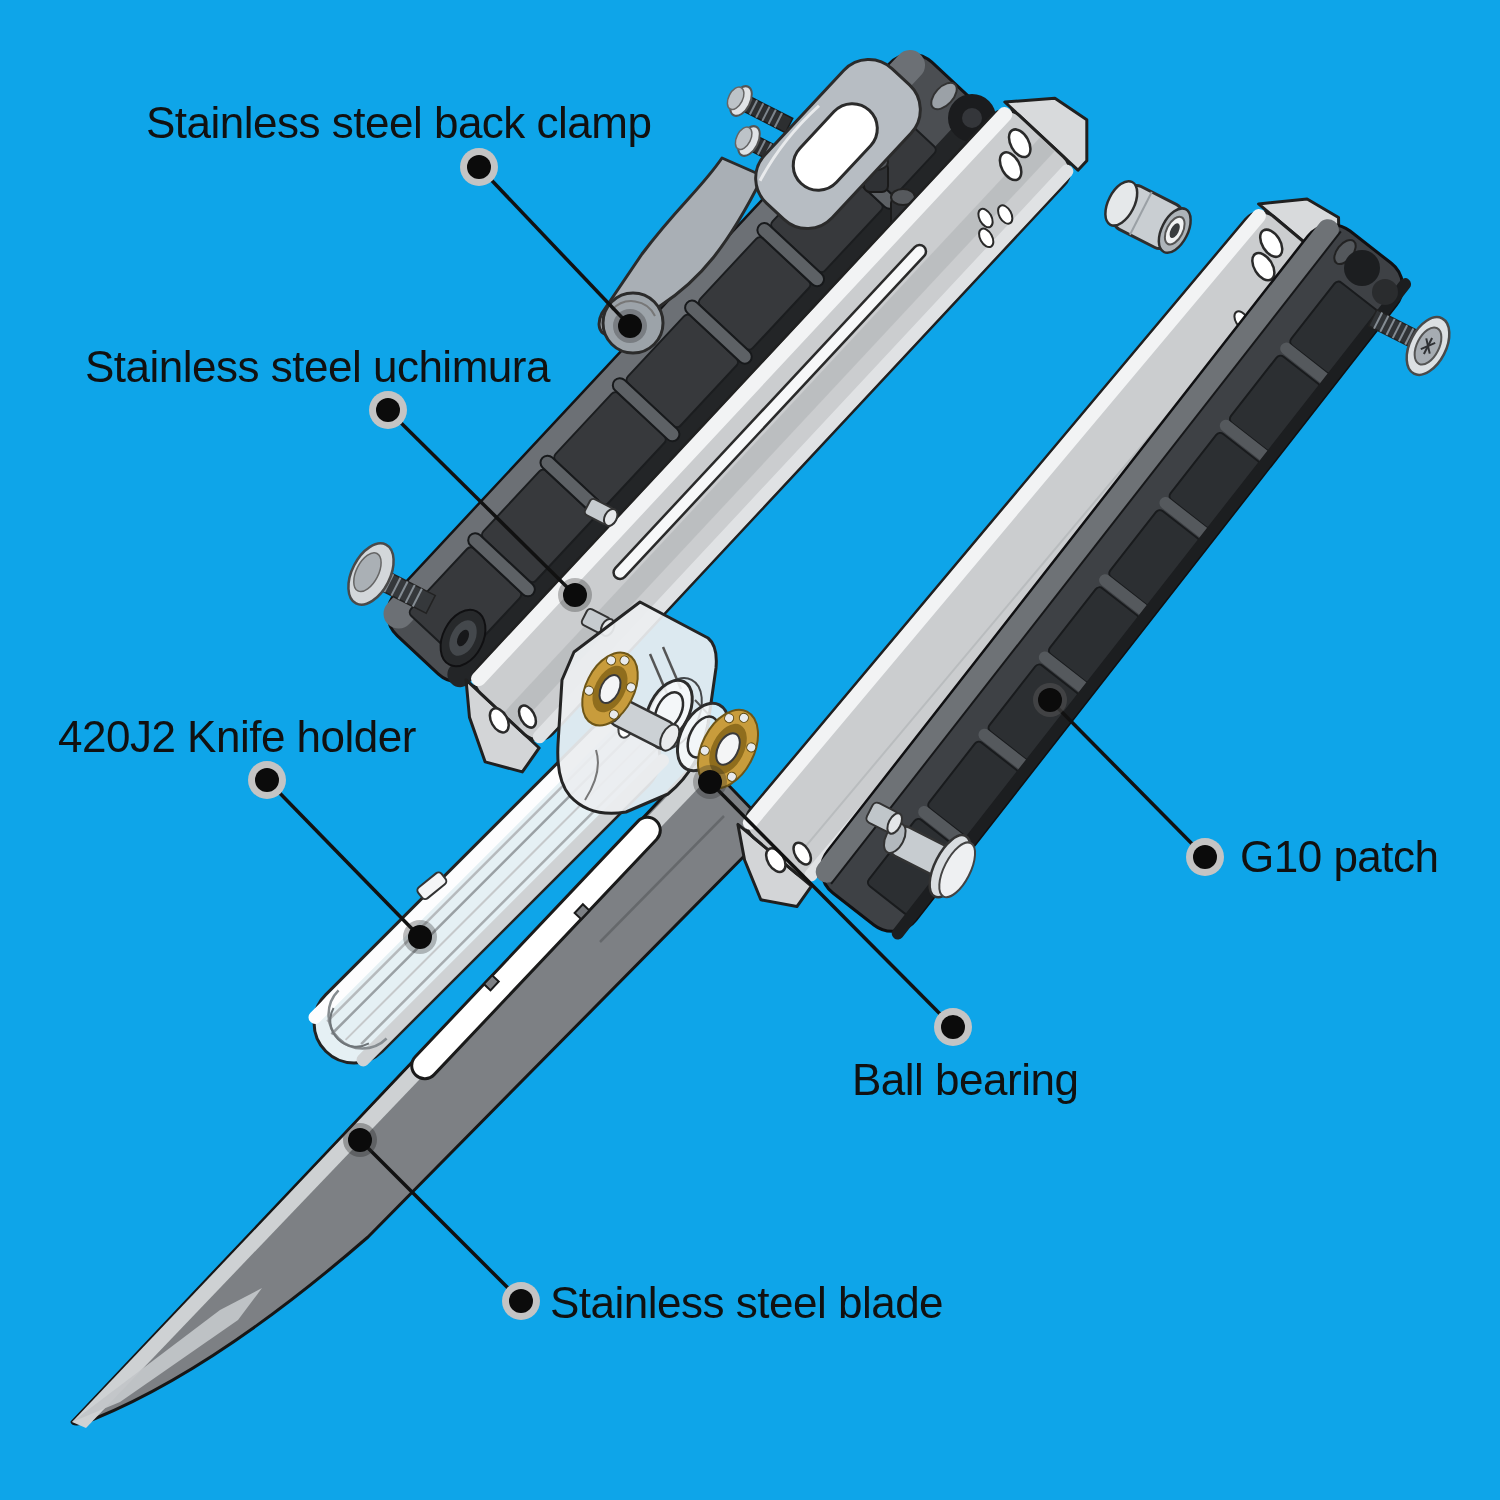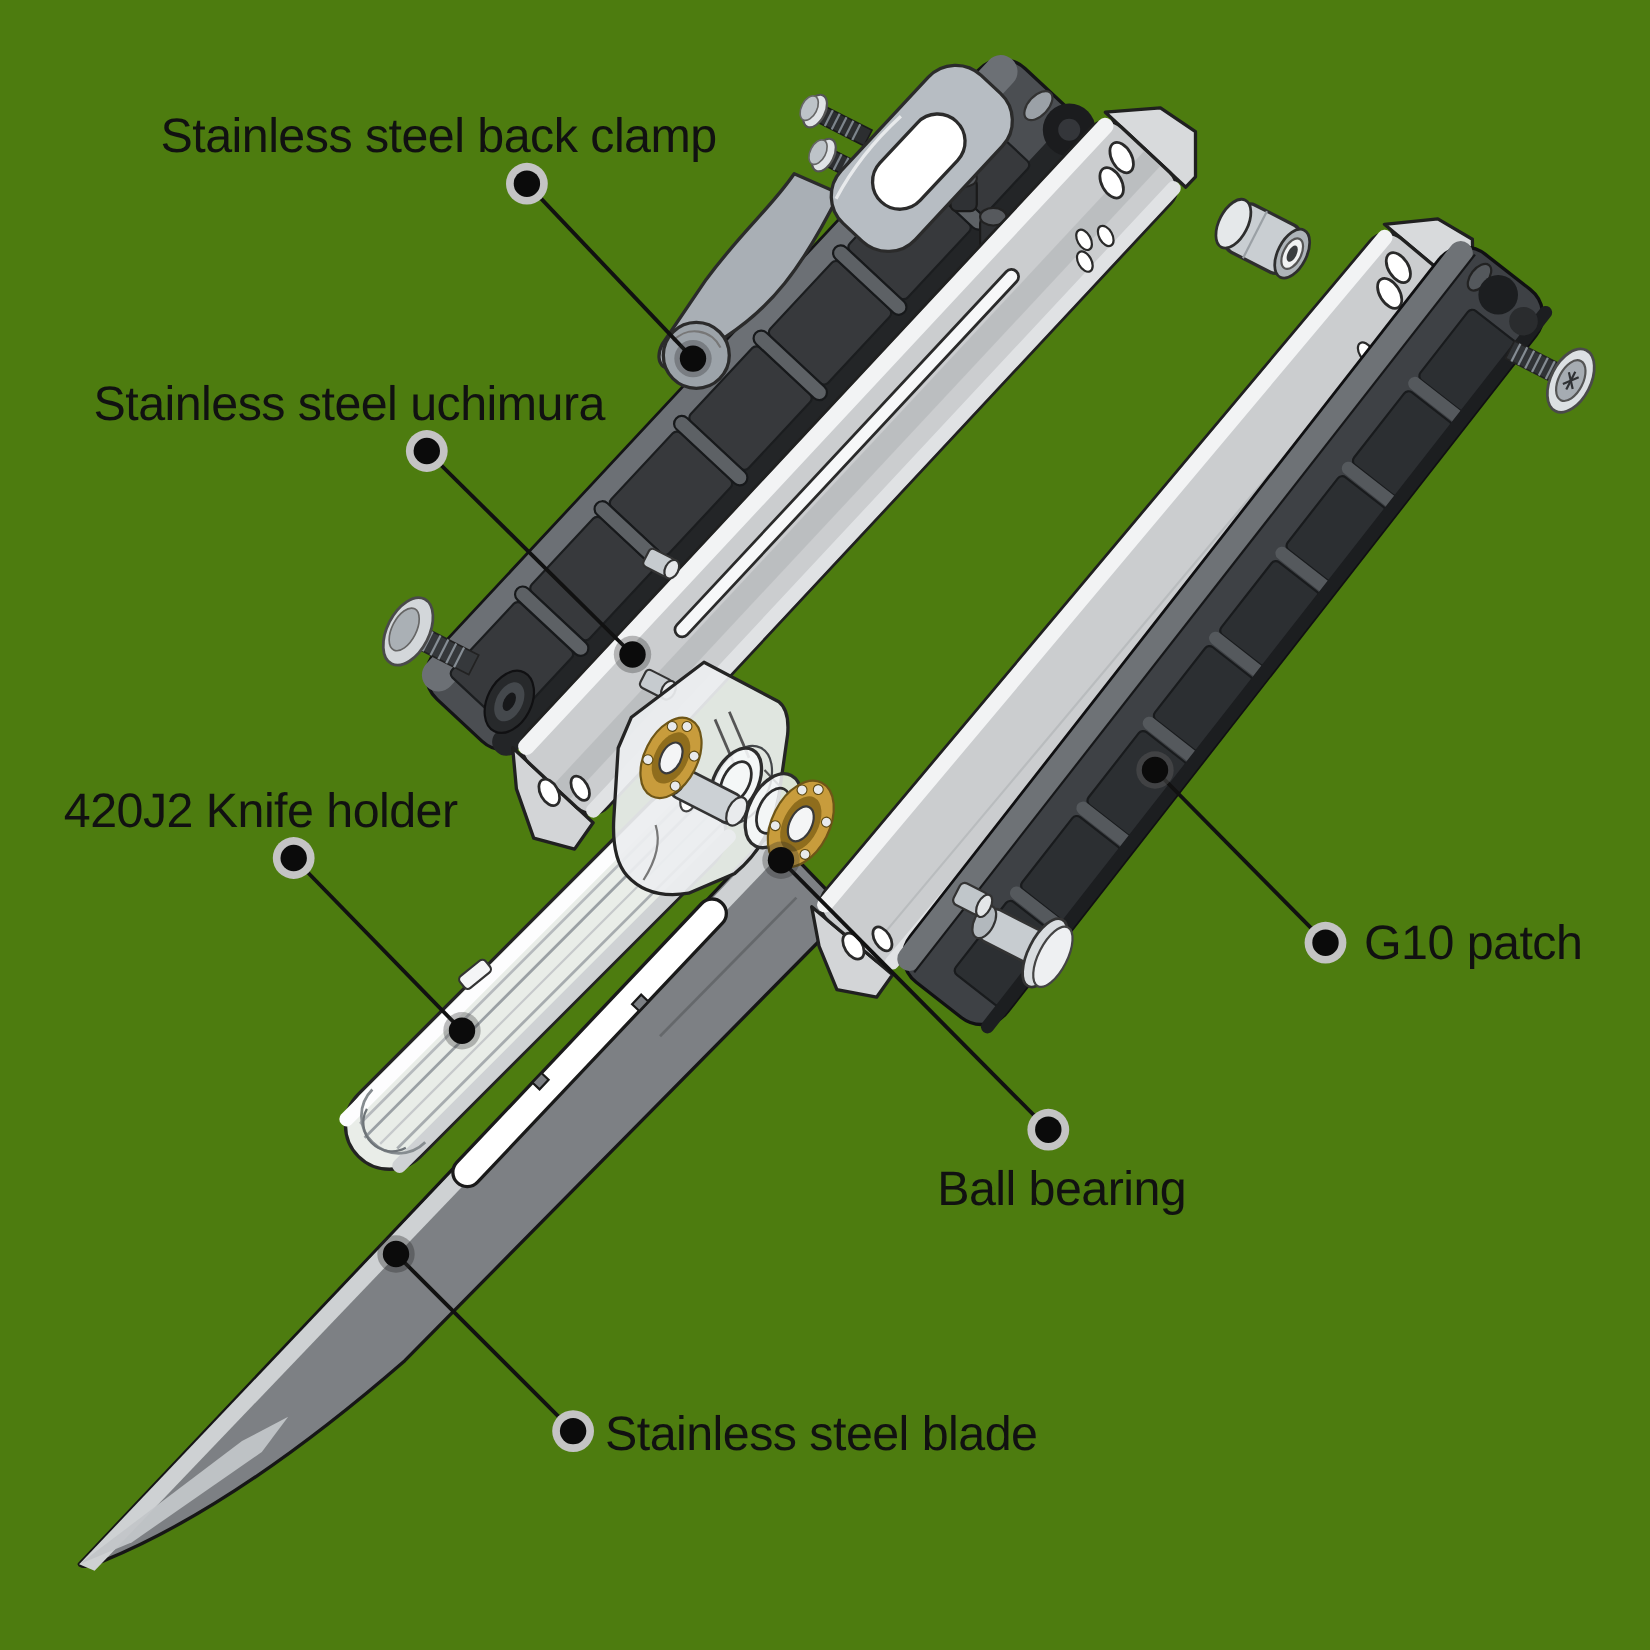--- a/index.html
+++ b/index.html
@@ -1,16 +1,16 @@
 <!DOCTYPE html>
 <html><head>
 <meta charset="utf-8">
 <style>
   html,body{margin:0;padding:0;background:#ffffff;}
-  .stage{width:1500px;height:1500px;position:relative;background:#4d7c0f;overflow:hidden;}
+  .stage{width:1500px;height:1500px;position:relative;background:#0ea5e9;overflow:hidden;}
   svg{display:block;}
   text.lbl{
     font-family:"Liberation Sans", sans-serif;
     font-size:44px;
     letter-spacing:-0.5px;
     fill:#111111;
   }
 </style>
 </head>
 <body>

